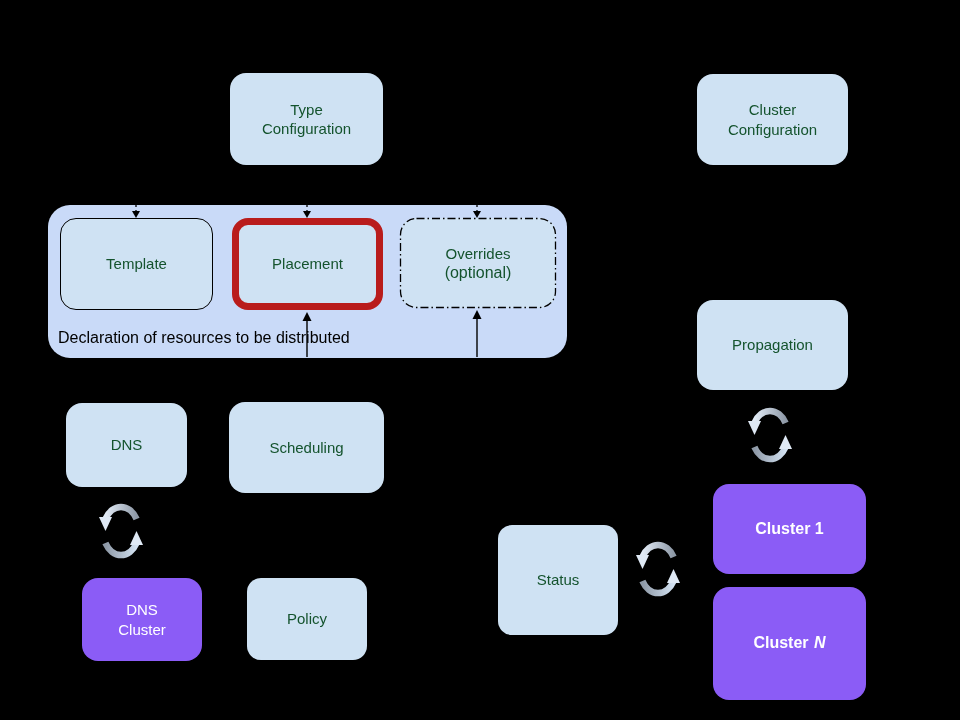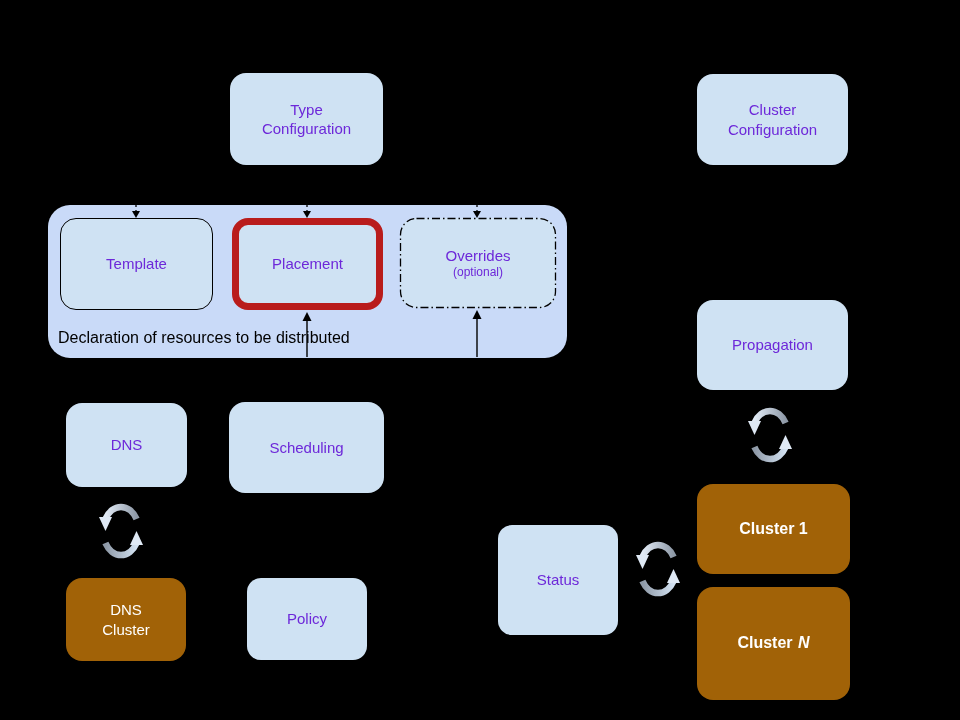--- a/index.html
+++ b/index.html
@@ -2,39 +2,39 @@
 <html><head>
 <meta charset="utf-8">
 <style>
   html,body{margin:0;padding:0;background:#000;}
   .stage{
     position:relative;width:960px;height:720px;background:#000;overflow:hidden;
     font-family:"Liberation Sans","DejaVu Sans",sans-serif;
   }
   .node{
     position:absolute;display:flex;flex-direction:column;align-items:center;justify-content:center;
-    text-align:center;color:#6d28d9;border-radius:16px;line-height:1.3;font-size:15px;
+    text-align:center;color:#14532d;border-radius:16px;line-height:1.3;font-size:15px;
     box-sizing:border-box;
   }
   .light{background:#cfe2f3;}
-  .blue{background:#a16207;color:#fff;font-weight:bold;}
+  .blue{background:#8b5cf6;color:#fff;font-weight:bold;margin-left:16px;}
   .container{
     position:absolute;left:48px;top:205px;width:519px;height:153px;
     background:#c9daf8;border-radius:22px;
   }
   .caption{
     position:absolute;left:58px;top:329px;font-size:16px;color:#000;
     font-family:"Liberation Sans","DejaVu Sans",sans-serif;white-space:nowrap;
   }
   #type-config{left:230px;top:73px;width:153px;height:92px;}
   #cluster-config{left:697px;top:74px;width:151px;height:91px;}
   #template{left:60px;top:218px;width:153px;height:92px;border:1px solid #000;}
   #placement{left:232px;top:218px;width:151px;height:92px;border:7px solid #b91c1c;}
   #overrides{left:400px;top:218px;width:156px;height:90px;}
-  #overrides .sub{font-size:12px;line-height:1.15;}
+  #overrides .sub{font-size:16px;line-height:1.15;}
   #dns{left:66px;top:403px;width:121px;height:84px;}
   #scheduling{left:229px;top:402px;width:155px;height:91px;}
   #dns-provider{left:66px;top:578px;width:120px;height:83px;font-weight:normal;}
   #policy{left:247px;top:578px;width:120px;height:82px;border-radius:14px;}
   #propagation{left:697px;top:300px;width:151px;height:90px;}
   #status{left:498px;top:525px;width:120px;height:110px;border-radius:14px;}
   #cluster-1{left:697px;top:484px;width:153px;height:90px;font-size:16px;}
   #cluster-n{left:697px;top:587px;width:153px;height:113px;font-size:16px;}
   #cluster-n i{margin-left:1px;}
   .overlay{position:absolute;left:0;top:0;width:960px;height:720px;pointer-events:none;}

